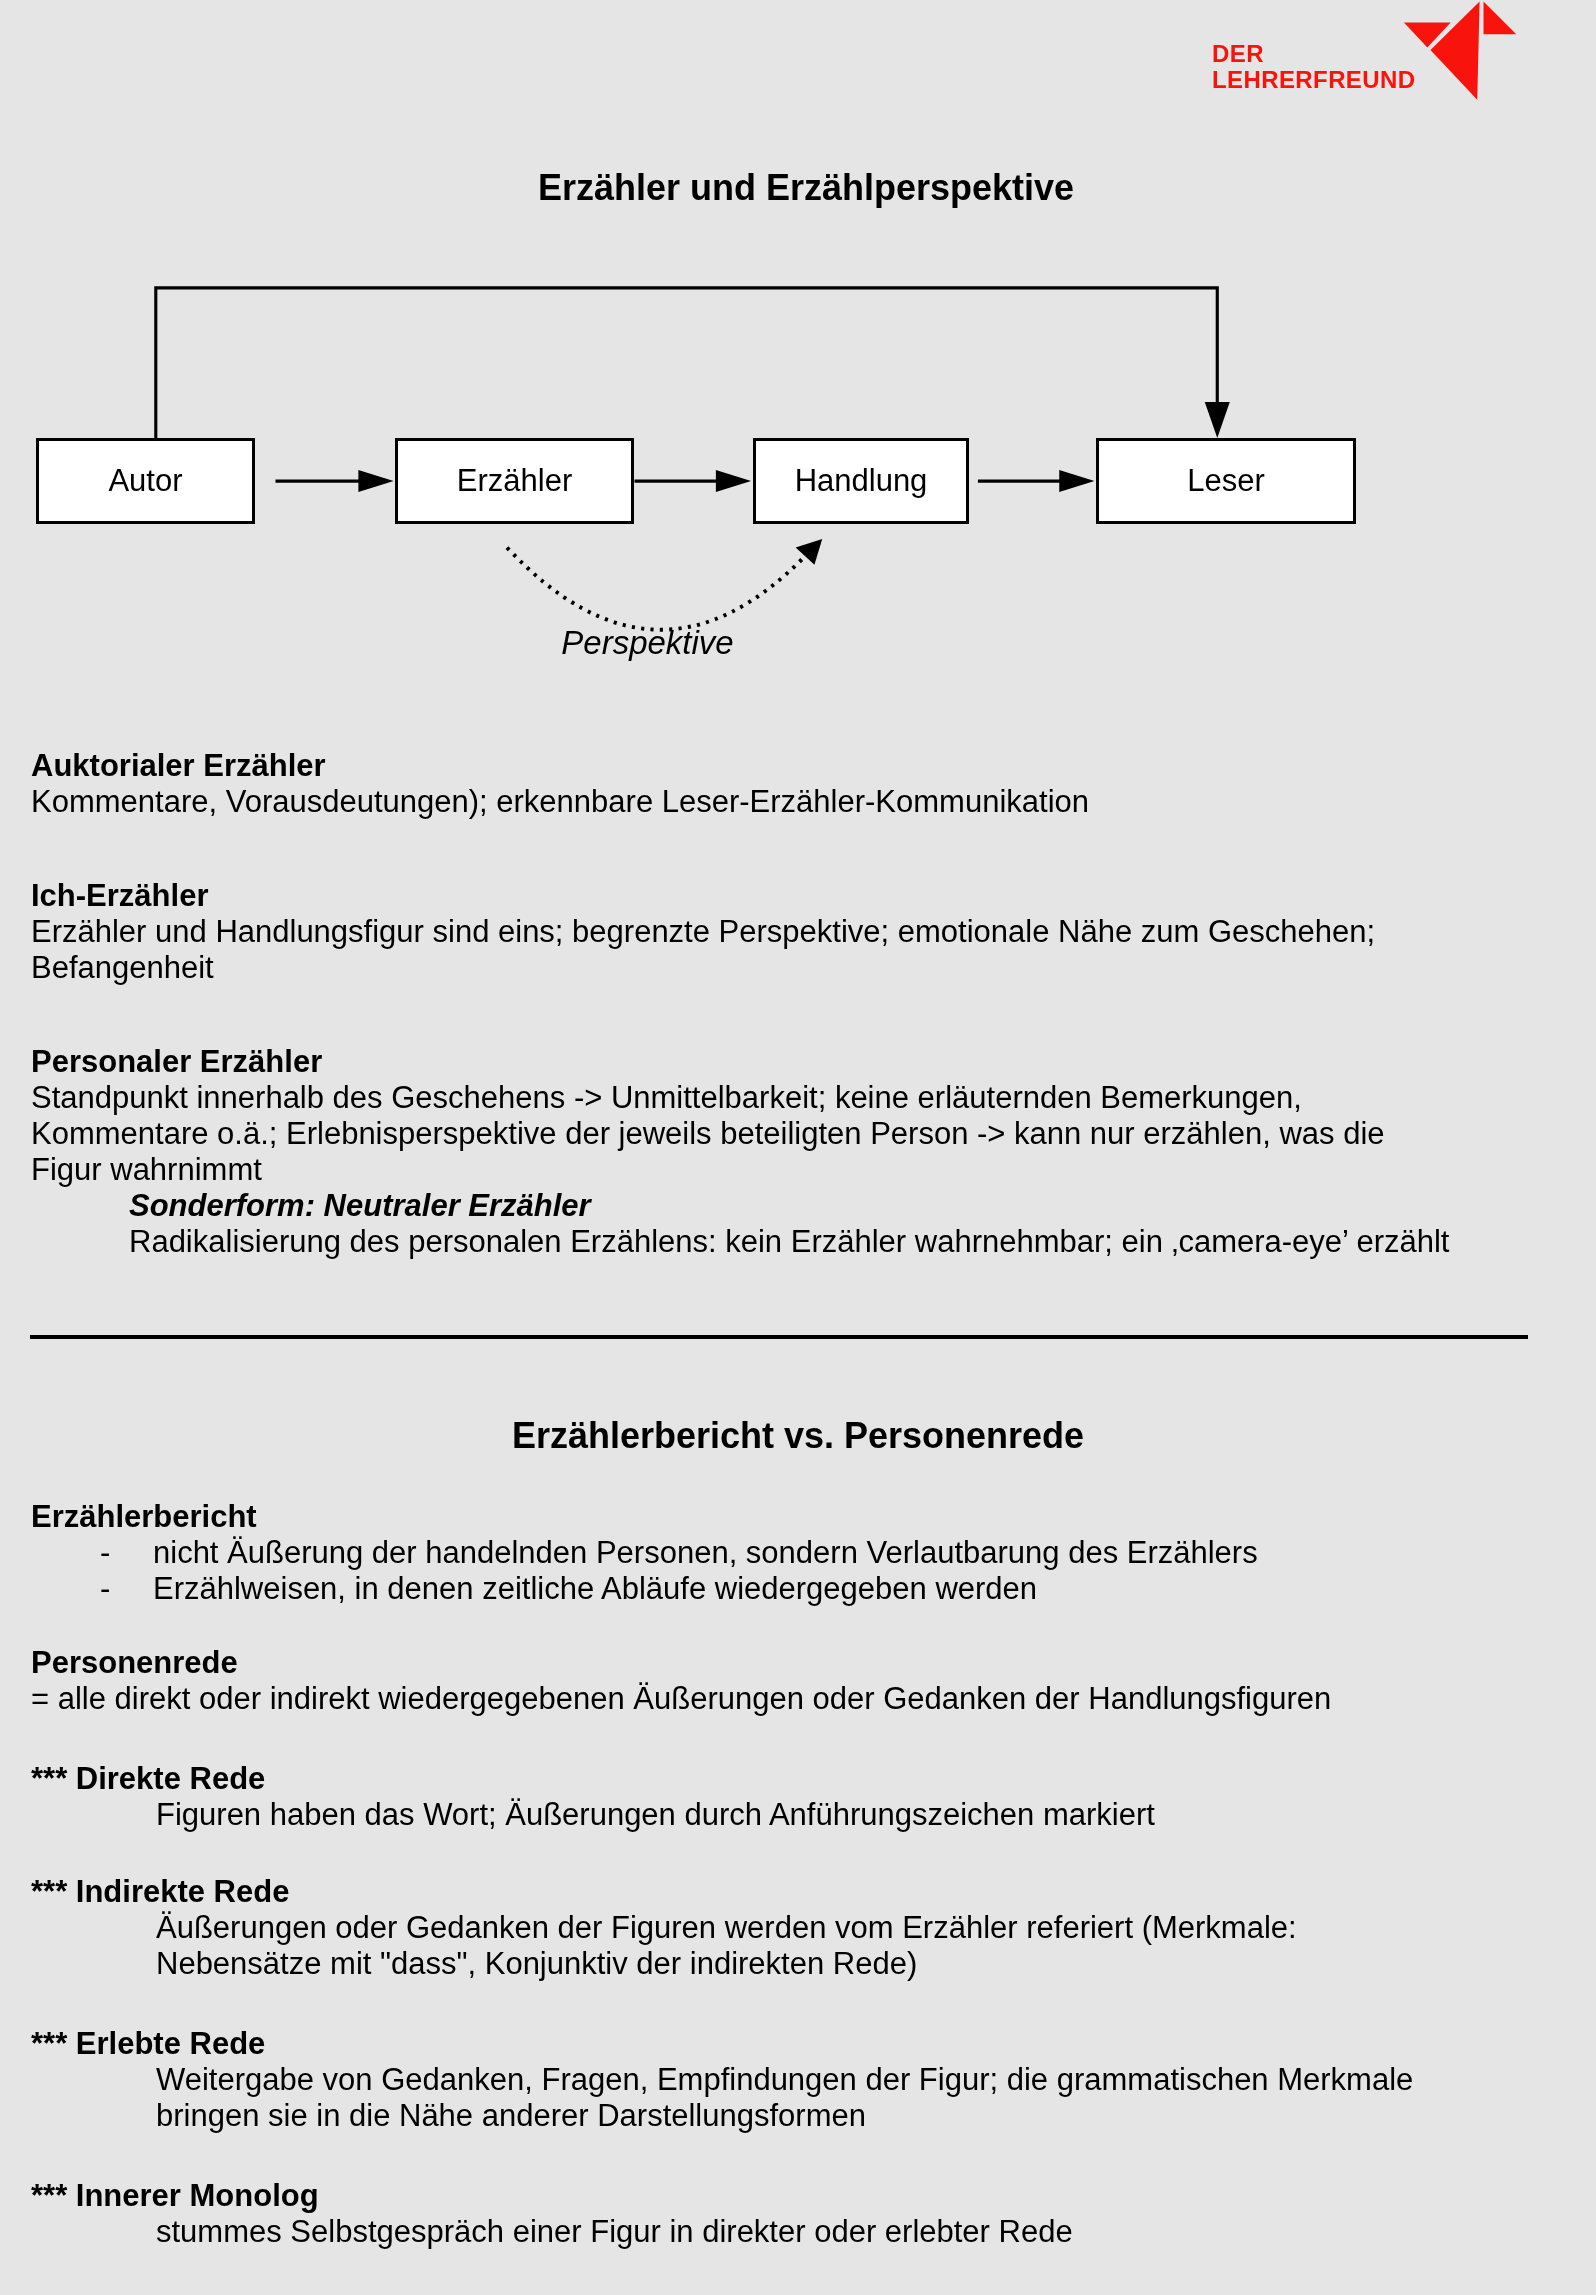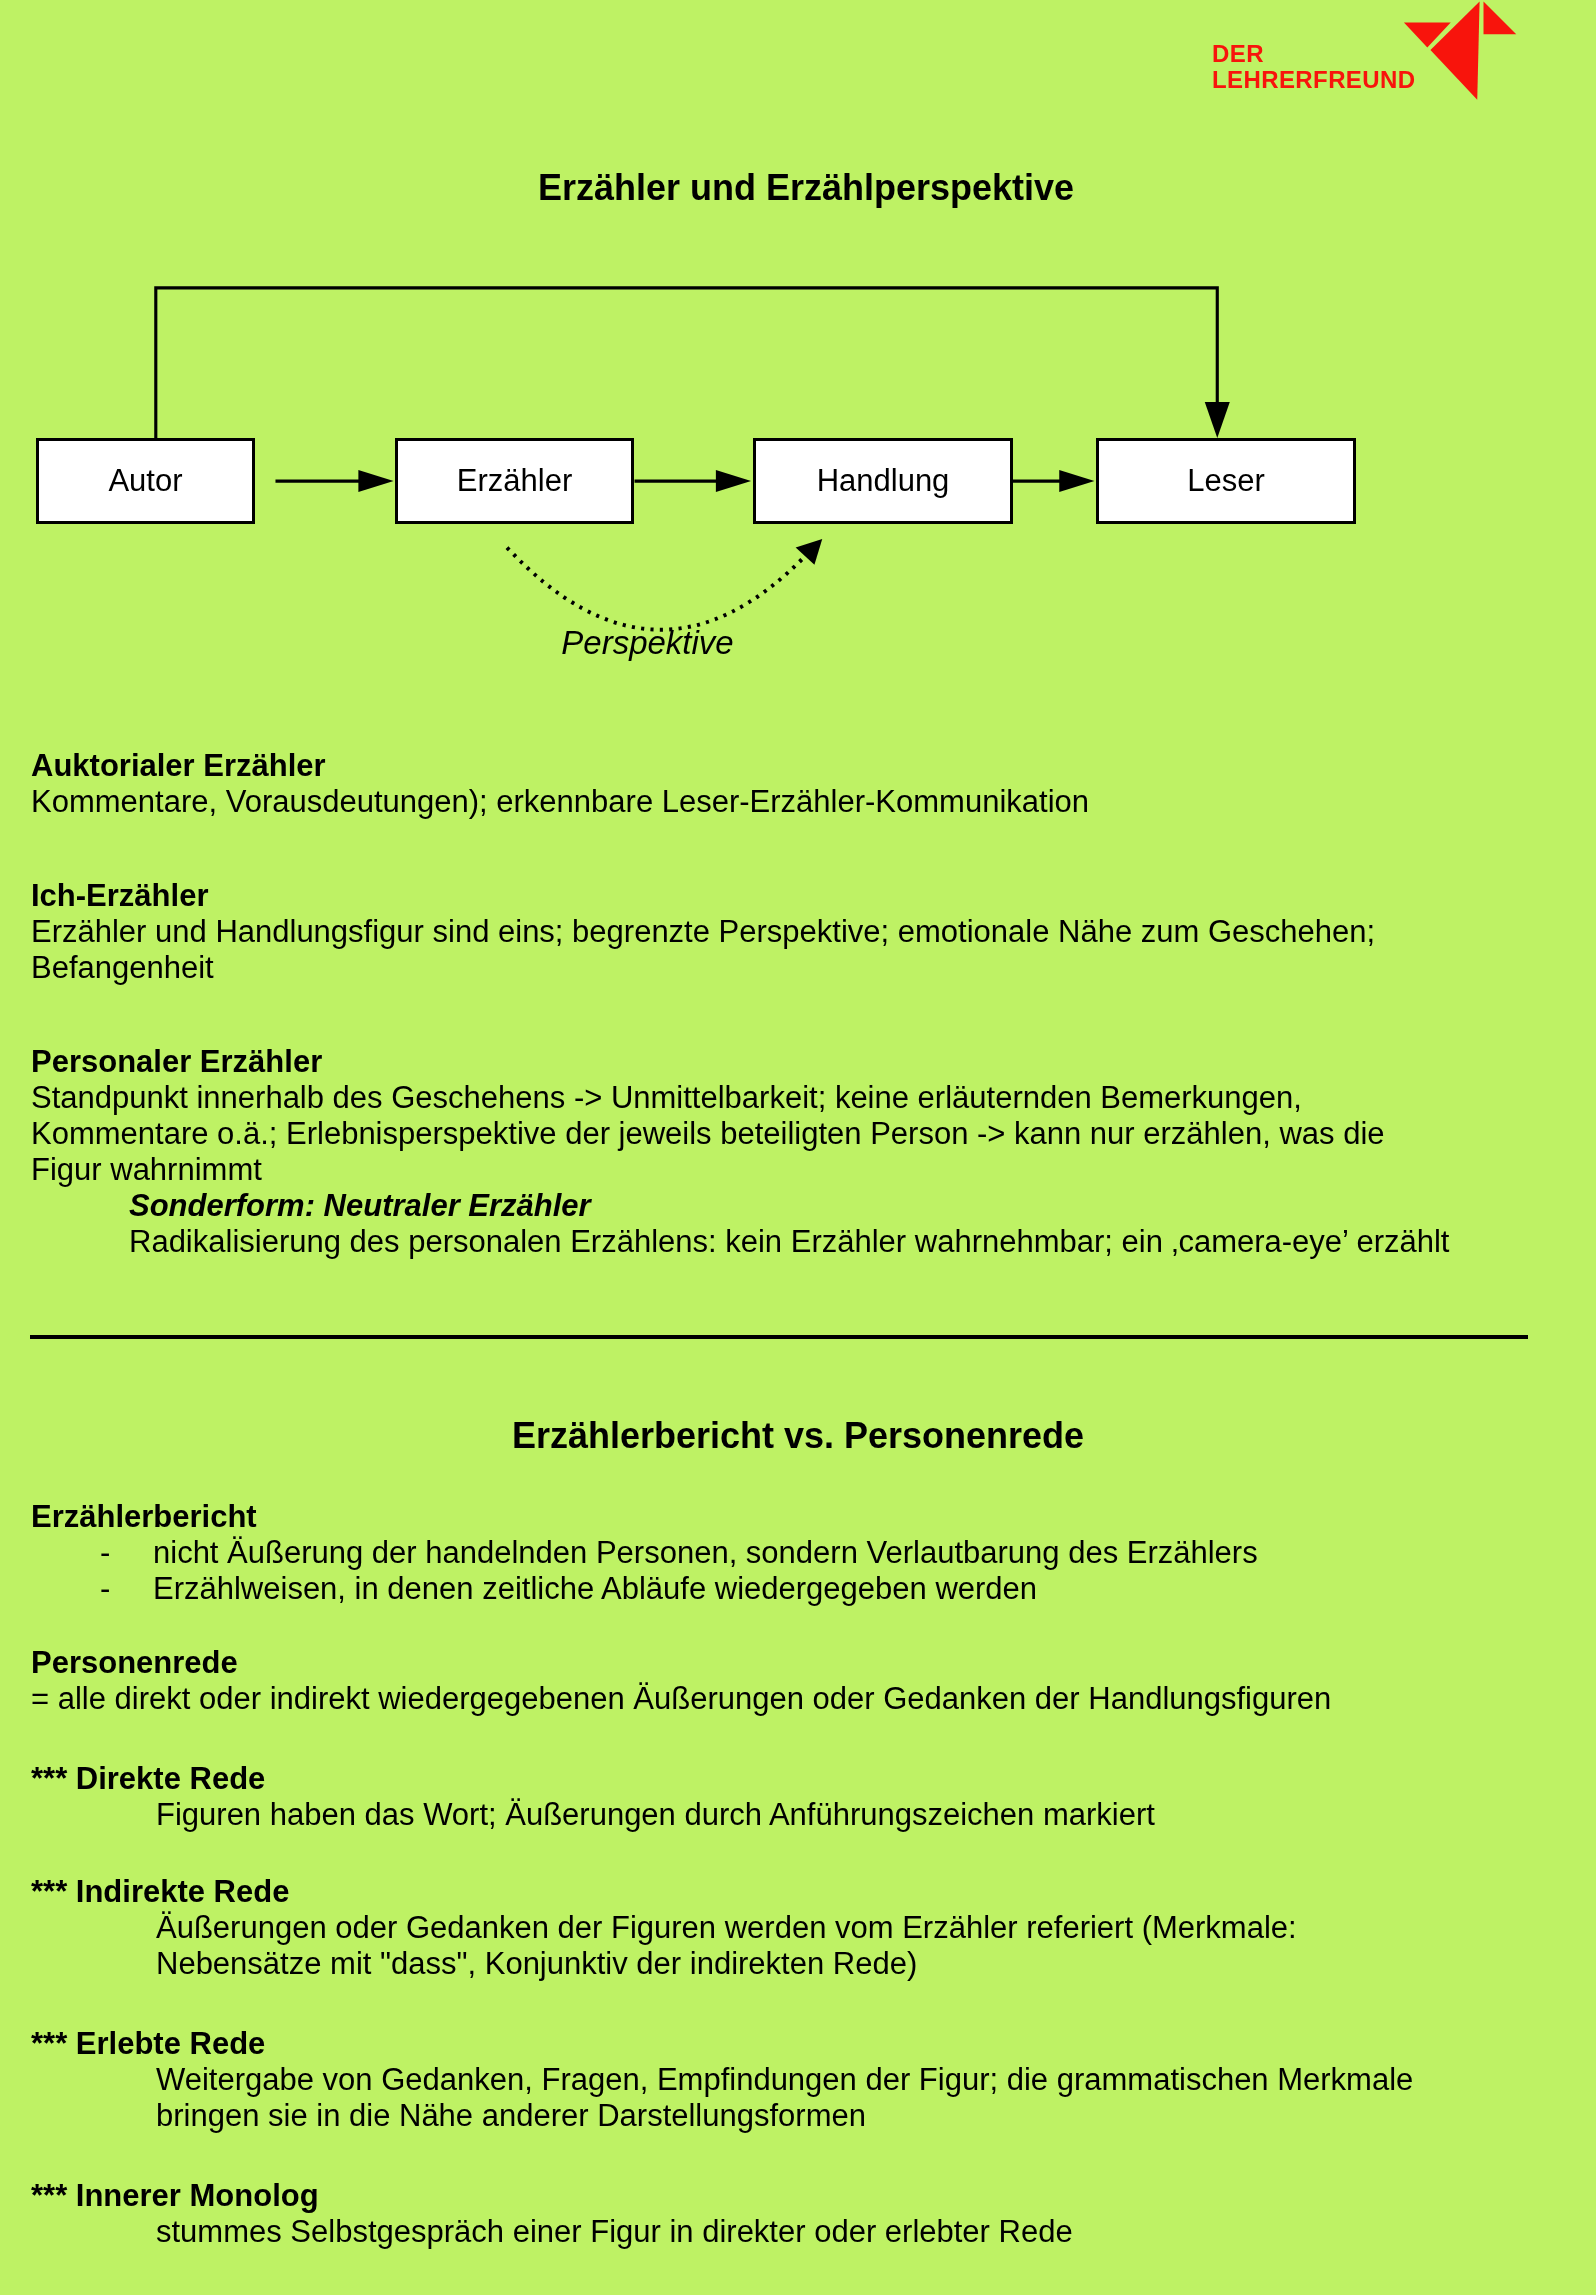--- a/index.html
+++ b/index.html
@@ -1,40 +1,40 @@
 <!DOCTYPE html>
 <html style="font-size:12.5px"><head>
 <meta charset="utf-8">
 <style>
   * { margin:0; padding:0; box-sizing:border-box; }
   html,body { background:#ffffff; }
   body { width:1596px; height:2295px; position:relative; overflow:hidden;
          font-family:"Liberation Sans", sans-serif; color:#000; }
 
-  .page { position:absolute; inset:0; background:#bef264; }
+  .page { position:absolute; inset:0; background:#e5e5e5; }
 
   
   .logo-text { position:absolute; left:1212px; top:41px; color:#f8140c;
                font-weight:bold; font-size:24px; line-height:26px; letter-spacing:0.4px; }
   .logo-mark { position:absolute; left:1393px; top:0; }
 
   
   .main-title { position:absolute; top:167px; left:8px; width:100%; text-align:center;
                 font-size:36px; font-weight:bold; }
   .bracket-label { position:absolute; top:250px; left:156px; width:1064px; text-align:center;
                    font-size:32px; font-style:italic; }
 
   
   .diagram-svg { position:absolute; left:0; top:0; width:1596px; height:704px; }
   .node-box { position:absolute; top:438px; height:86px; border:3.1px solid #000;
               background:#fff; display:flex; align-items:center; justify-content:center;
               font-size:31px; }
   .box-autor    { left:36px;   width:219px; }
   .box-erzaehler{ left:395px;  width:239px; }
-  .box-handlung { left:753px;  width:260px; }
+  .box-handlung { left:753px;  width:216px; }
   .box-leser    { left:1096px; width:260px; }
   .curve-label { position:absolute; left:538px; top:624px; width:219px; text-align:center;
                  font-size:33px; font-style:italic; }
 
   
   .textcol { position:absolute; left:31px; width:1533px; font-size:31px; line-height:36px; }
   .sec-narrators { top:748px; }
   .sec-rede { top:1499px; }
   .h { font-weight:bold; white-space:nowrap; }
   .ln { white-space:nowrap; }

